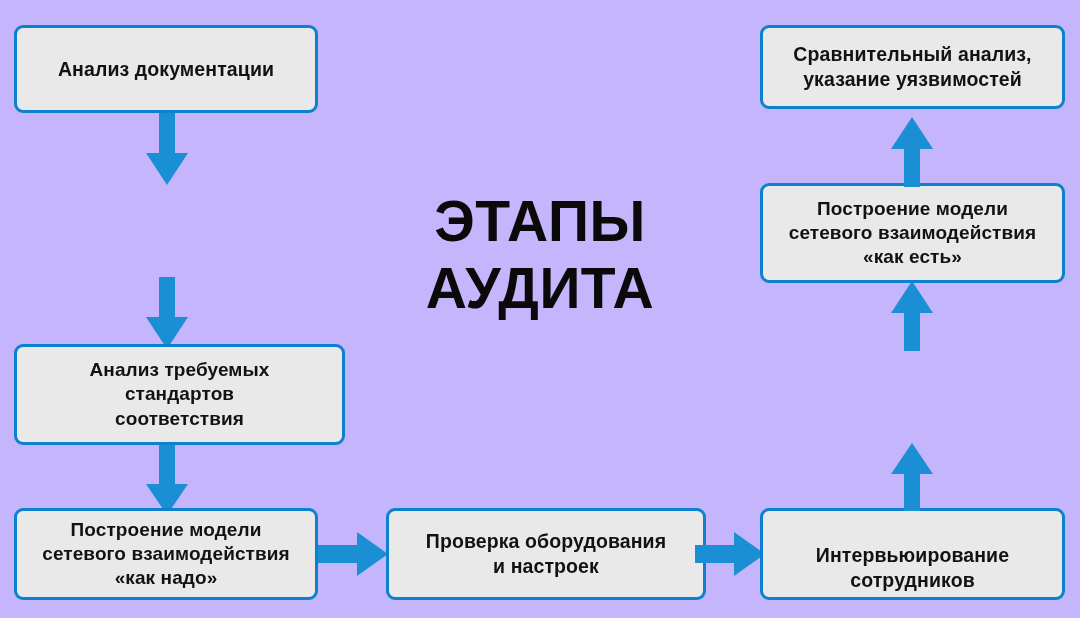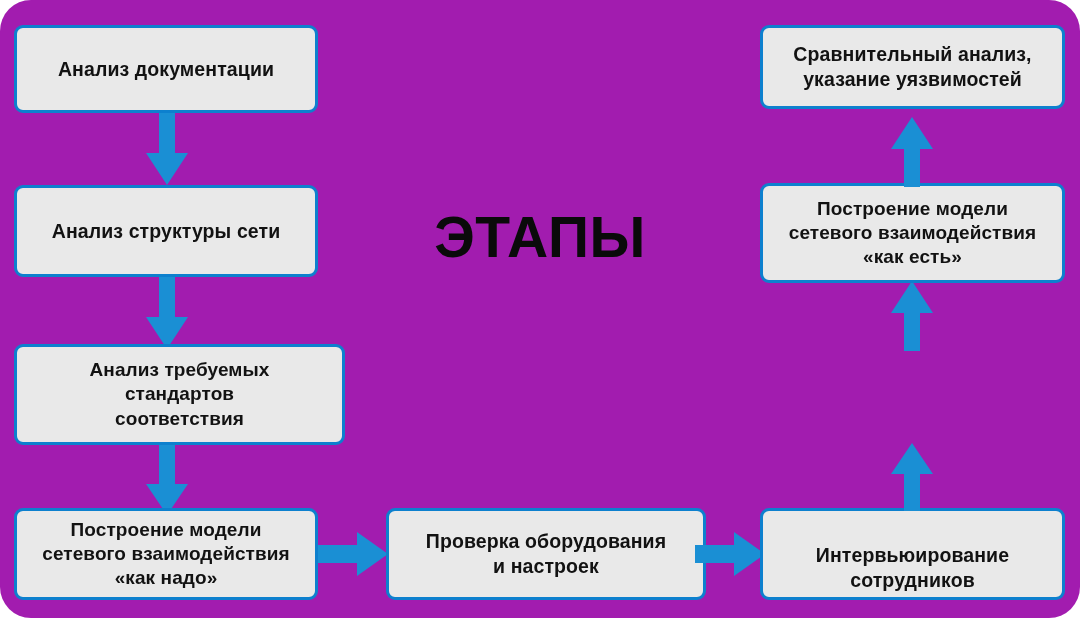--- a/index.html
+++ b/index.html
@@ -8,23 +8,22 @@
     padding: 0;
     background: #ffffff;
   }
   body {
     font-family: "Liberation Sans", "DejaVu Sans", sans-serif;
   }
   #canvas {
     position: relative;
     width: 1080px;
     height: 618px;
-    background: #a21caf;
+    background: #c4b5fd;
     overflow: hidden;
-    border-radius: 31px;
   }
   .node {
     position: absolute;
     box-sizing: border-box;
     background: #e9e9e9;
     border: 3px solid #0d80ce;
     border-radius: 9px;
     display: flex;
     align-items: center;
     justify-content: center;
@@ -71,40 +70,37 @@
     left: 360px;
     top: 188px;
     width: 360px;
     text-align: center;
     color: #0a0a0a;
     font-weight: bold;
     font-size: 57px;
     line-height: 1.17;
     letter-spacing: 0.5px;
   }
-  #title-block .title-line { display: block; white-space: pre; margin-top: 16px; }
+  #title-block .title-line { display: block; white-space: pre; }
 </style>
 </head>
 <body>
 
 <div id="canvas">
 
   <div class="node" id="node-l1">
     <span class="node-label">Анализ документации</span>
   </div>
 
   <div class="arrow" id="arrow-1" style="left:146px; top:113px; width:42px; height:72px;">
     <svg width="42" height="72" viewBox="0 0 42 72" aria-hidden="true">
       <polygon points="13,0 29,0 29,40 42,40 21,72 0,40 13,40" fill="#1a8fd4"></polygon>
     </svg>
   </div>
 
-  <div class="node" id="node-l2">
-    <span class="node-label">Анализ структуры сети</span>
-  </div>
 
   <div class="arrow" id="arrow-2" style="left:146px; top:277px; width:42px; height:72px;">
     <svg width="42" height="72" viewBox="0 0 42 72" aria-hidden="true">
       <polygon points="13,0 29,0 29,40 42,40 21,72 0,40 13,40" fill="#1a8fd4"></polygon>
     </svg>
   </div>
 
   <div class="node" id="node-l3">
     <span class="node-label">Анализ требуемых
 стандартов
@@ -170,15 +166,16 @@
     </svg>
   </div>
 
   <div class="node" id="node-r1">
     <span class="node-label">Сравнительный анализ,
 указание уязвимостей</span>
   </div>
 
   <div id="title-block">
     <span class="title-line">ЭТАПЫ</span>
+    <span class="title-line">АУДИТА</span>
   </div>
 
 </div>
 
 </body></html>

